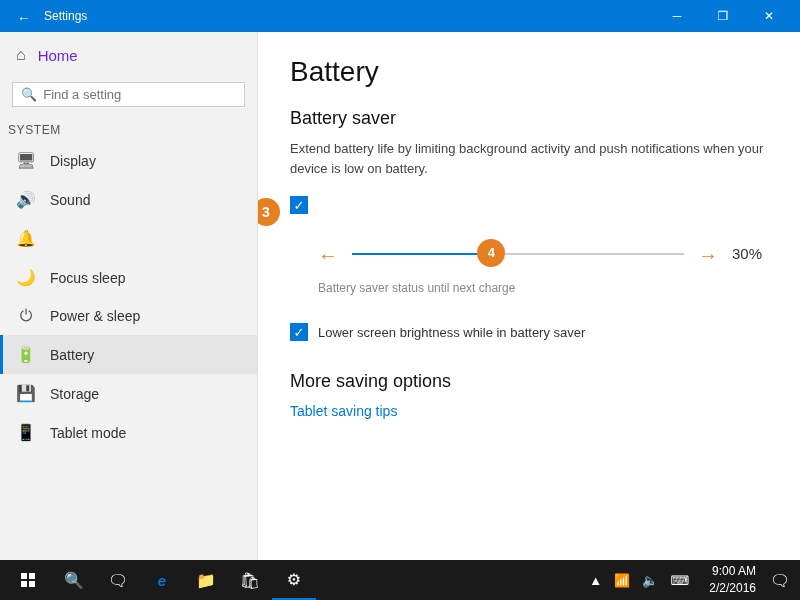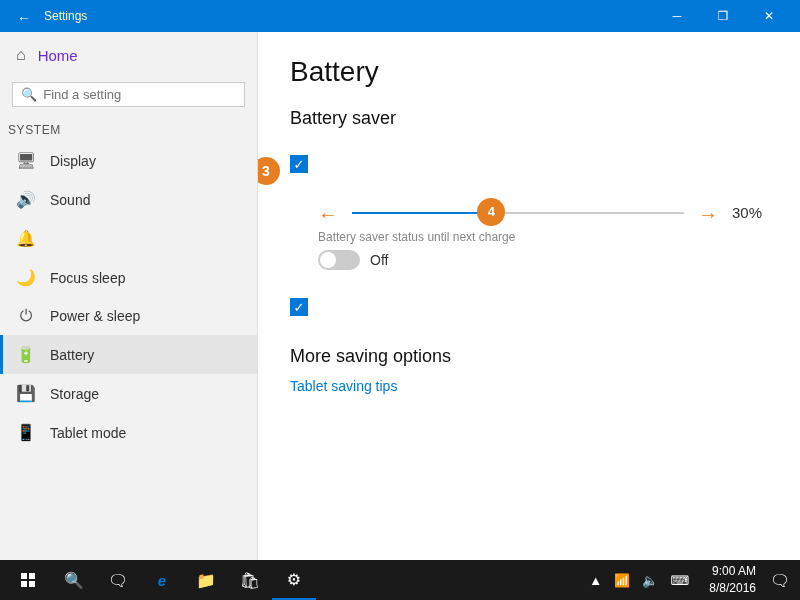--- a/index.html
+++ b/index.html
@@ -136,21 +136,21 @@
     .content-title {
       font-size: 28px;
       font-weight: 300;
       color: #111;
       margin-bottom: 20px;
     }
     .section-title {
       font-size: 18px;
       font-weight: 400;
       color: #111;
-      margin-bottom: 26px;
+      margin-bottom: 10px;
     }
     .section-desc {
       font-size: 13px;
       color: #444;
       margin-bottom: 18px;
       line-height: 1.5;
     }
 
     
     .checkbox-row {
@@ -429,20 +429,21 @@
     <div class="sidebar-item">
       <span class="sidebar-item-icon">📱</span>
       <span>Tablet mode</span>
     </div>
   </div>
 
   <div class="content">
     <h1 class="content-title">Battery</h1>
 
     <h2 class="section-title">Battery saver</h2>
+    <p class="section-desc">Extend battery life by limiting background activity and push notifications when your device is low on battery.</p>
 
     
     <div style="position:relative; display:flex; align-items:center; margin-bottom:14px;">
       <div style="position:absolute; left:-38px; top:50%; transform:translateY(-50%);">
         <div class="annotation" style="position:relative;">3</div>
       </div>
       <div class="checkbox-row">
         <div class="checkbox-custom">
           <span class="checkmark">✓</span>
         </div>
@@ -458,38 +459,33 @@
           <div class="slider-fill"></div>
           <div class="slider-thumb">
 
             <div style="position:absolute; top:-8px; left:-7px; width:28px; height:28px; background:#e67e22; border-radius:50%; display:flex; align-items:center; justify-content:center; color:white; font-size:13px; font-weight:bold; z-index:10;">4</div>
           </div>
         </div>
         <span class="slider-arrow-right">→</span>
         <span class="slider-value">30%</span>
       </div>
 
-      <div style="margin-top:6px;">
+      <div style="margin-top:16px;">
         <div class="battery-saver-label">Battery saver status until next charge</div>
-        <div class="toggle-row">
-          <div class="toggle">
-            <div class="toggle-knob"></div>
-          </div>
-          <span class="toggle-status">Off</span>
-        </div>
       </div>
     </div>
 
     <div style="height:14px;"></div>
 
     
     <div class="checkbox-row">
       <div class="checkbox-custom">
         <span class="checkmark">✓</span>
       </div>
+      <span class="checkbox-label">Lower screen brightness while in battery saver</span>
     </div>
 
     <div style="height:16px;"></div>
 
     <h2 class="more-options-title">More saving options</h2>
     <a class="link">Tablet saving tips</a>
   </div>
 </div>
 
 <div class="taskbar">
@@ -523,18 +519,18 @@
   <div class="taskbar-spacer"></div>
 
   <div class="taskbar-tray">
     <span class="tray-icon">▲</span>
     <span class="tray-icon">📶</span>
     <span class="tray-icon">🔈</span>
     <span class="tray-icon">⌨</span>
   </div>
   <div class="taskbar-clock">
     <div>9:00 AM</div>
-    <div>8/8/2016</div>
+    <div>2/2/2016</div>
   </div>
   <div class="taskbar-notif">
     <span>🗨</span>
   </div>
 </div>
 
 </body></html>

